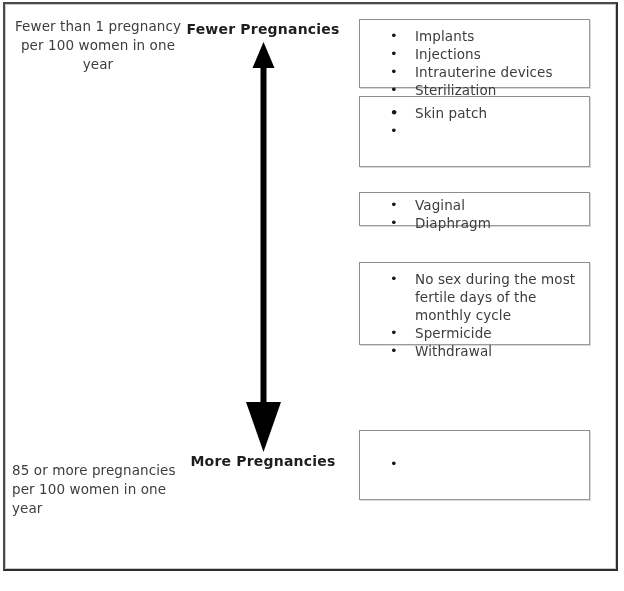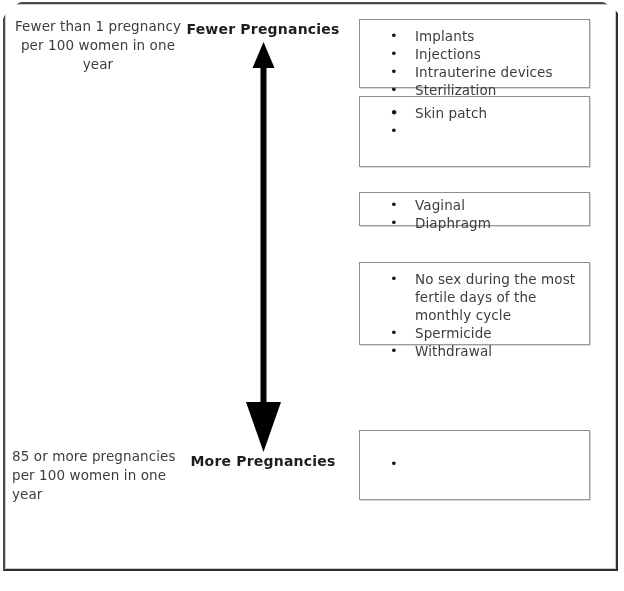--- a/index.html
+++ b/index.html
@@ -11,21 +11,20 @@
   body {
     font-family: "DejaVu Sans", "Liberation Sans", sans-serif;
   }
 
   #page {
     position: relative;
     width: 624px;
     height: 591px;
     background: #ffffff;
     overflow: hidden;
-    border-radius: 32px;
   }
 
   
   #outer-frame {
     position: absolute;
     left: 3px;
     top: 2px;
     width: 615px;
     height: 569px;
     border: 2px solid #4a4a4a;
@@ -49,21 +48,21 @@
   .rate-label {
     position: absolute;
     color: #3d3d3d;
     font-size: 13.5px;
     line-height: 19px;
     text-align: center;
     letter-spacing: 0.1px;
   }
   #rate-label-top   { left: 8px;  top: 17px;  width: 180px; }
   #rate-label-mid   { left: 8px;  top: 240px; width: 180px; }
-  #rate-label-bottom{ left: 4px;  top: 447px; width: 180px; text-align: left; padding-left: 8px; }
+  #rate-label-bottom{ left: 4px;  top: 461px; width: 180px; text-align: left; padding-left: 8px; }
 
   
   .axis-caption {
     position: absolute;
     width: 200px;
     text-align: center;
     font-size: 14px;
     font-weight: bold;
     color: #1e1e1e;
     letter-spacing: 0.2px;

